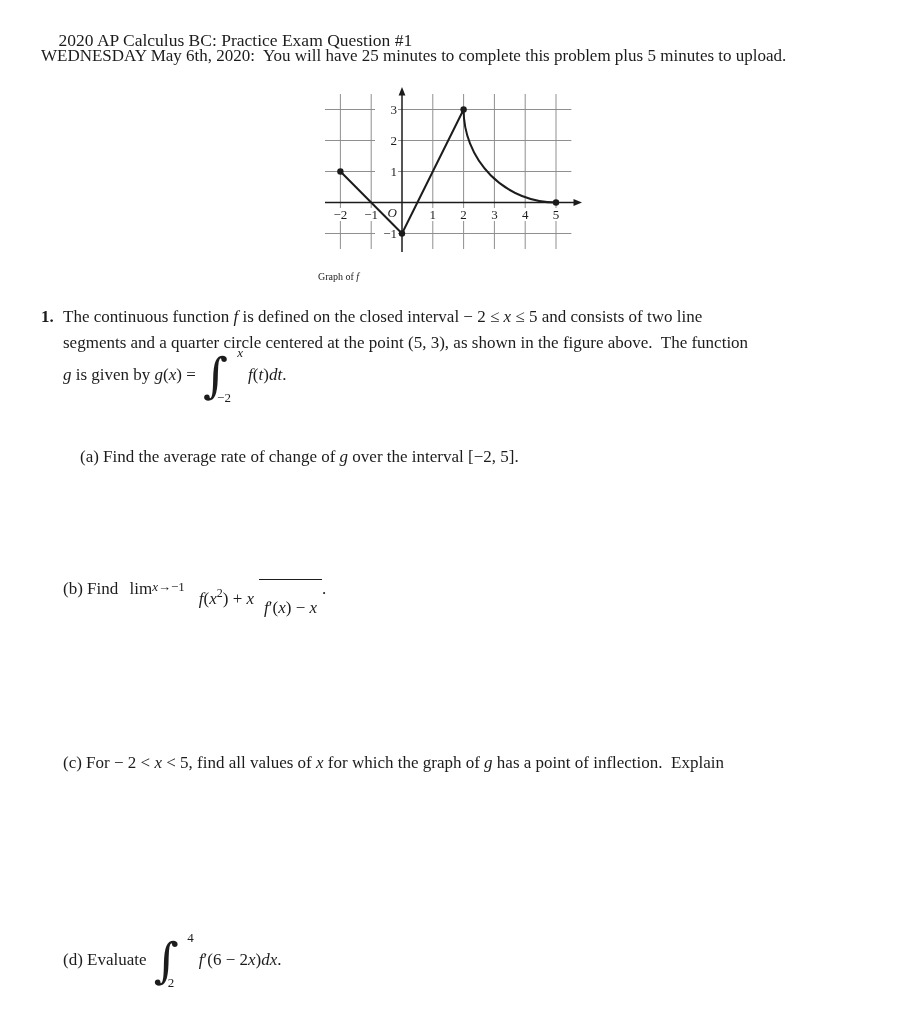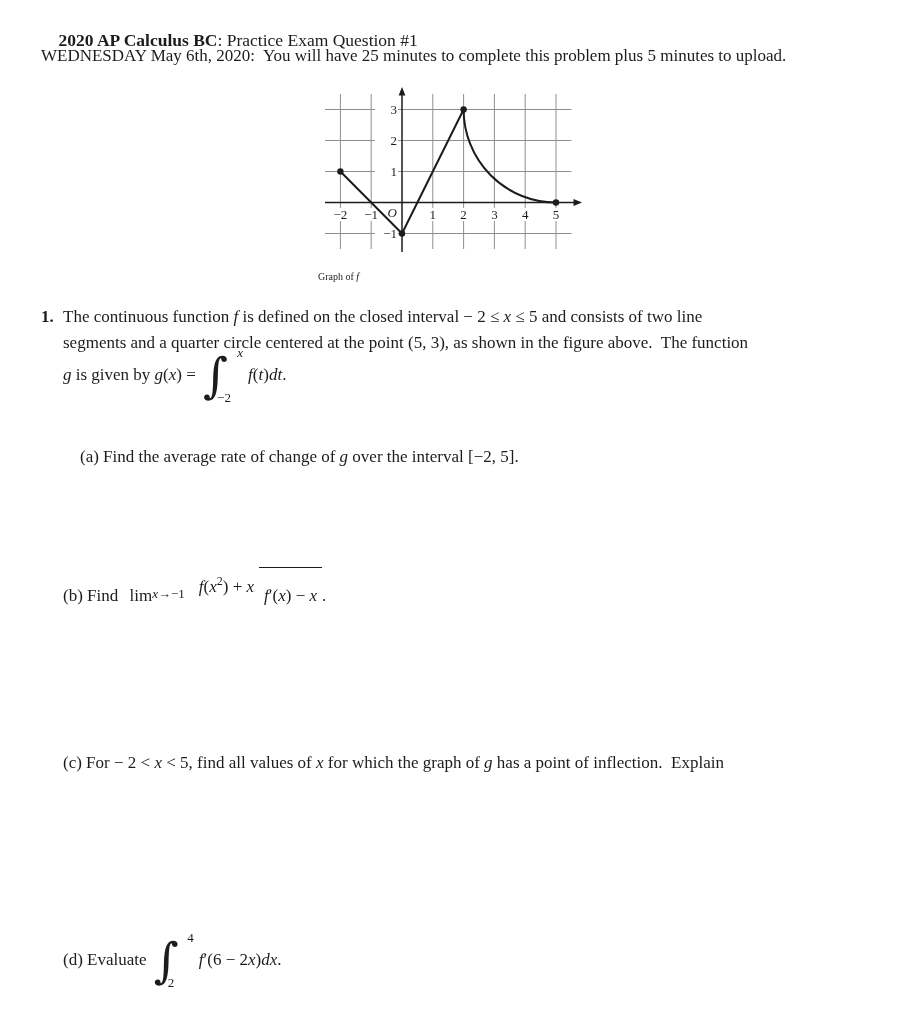--- a/index.html
+++ b/index.html
@@ -5,29 +5,29 @@
 <style>
   *{margin:0;padding:0;box-sizing:border-box}
   html,body{background:#fff}
   .page{position:relative;width:917px;height:1024px;background:#fff;color:#1c1c1c;
         font-family:"Liberation Serif",serif;font-size:17px;overflow:hidden}
   .abs{position:absolute}
   .line{white-space:pre}
   i{font-style:italic}
   sup{font-size:12px}
   .title{left:41px;top:9px;font-size:17.5px}
-  .title b{font-weight:bold}
+  .title b{font-weight:normal}
   .subtitle{left:41px;top:46px}
   .graph-svg{left:318px;top:84px}
   .caption{left:318px;top:271px;width:272px;text-align:left;font-size:10px}
   .q1{left:63px;top:304px;line-height:26px}
   .qnum{position:absolute;left:-22px;top:0;font-weight:bold}
   .grow{left:63px;top:348px;height:54px;display:flex;align-items:center}
   .part-a{left:63px;top:427px}
-  .part-b{left:63px;top:542px;height:64px;display:flex;align-items:flex-end}
+  .part-b{left:63px;top:579px;height:64px;display:flex;align-items:flex-start}
   .part-c{left:63px;top:750px;line-height:26px}
   .pc2{padding-left:30px}
   .part-d{left:63px;top:927px;height:66px;display:flex;align-items:center}
   .limblk{display:inline-flex;flex-direction:row;align-items:center;margin:0 9px 0 7px}
   .limsub{font-size:13px;margin-top:-4px;white-space:pre}
   .frac{display:inline-flex;align-items:center}
   .num{padding:0 5px 2px;white-space:pre}
   .den{border-top:1.5px solid #1c1c1c;padding:18px 5px 0;white-space:pre}
   .intblk{position:relative;display:inline-block;width:30px;height:56px;margin:0 15px 0 3px}
   .intglyph{position:absolute;left:0;top:50%;transform:translateY(-50%);

